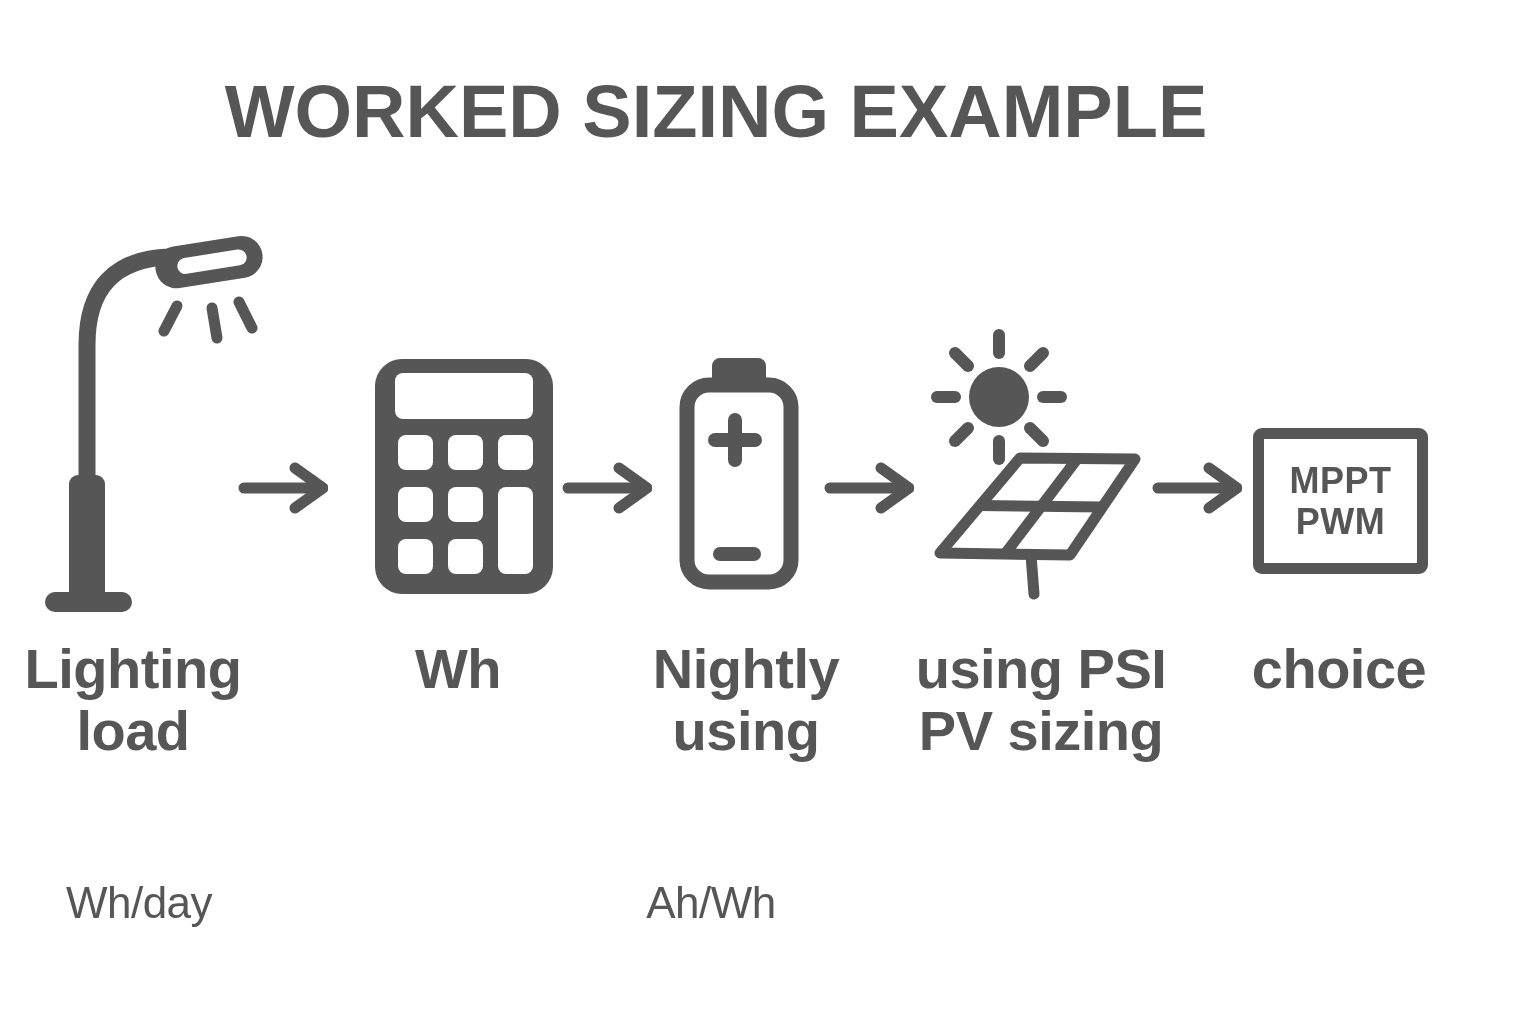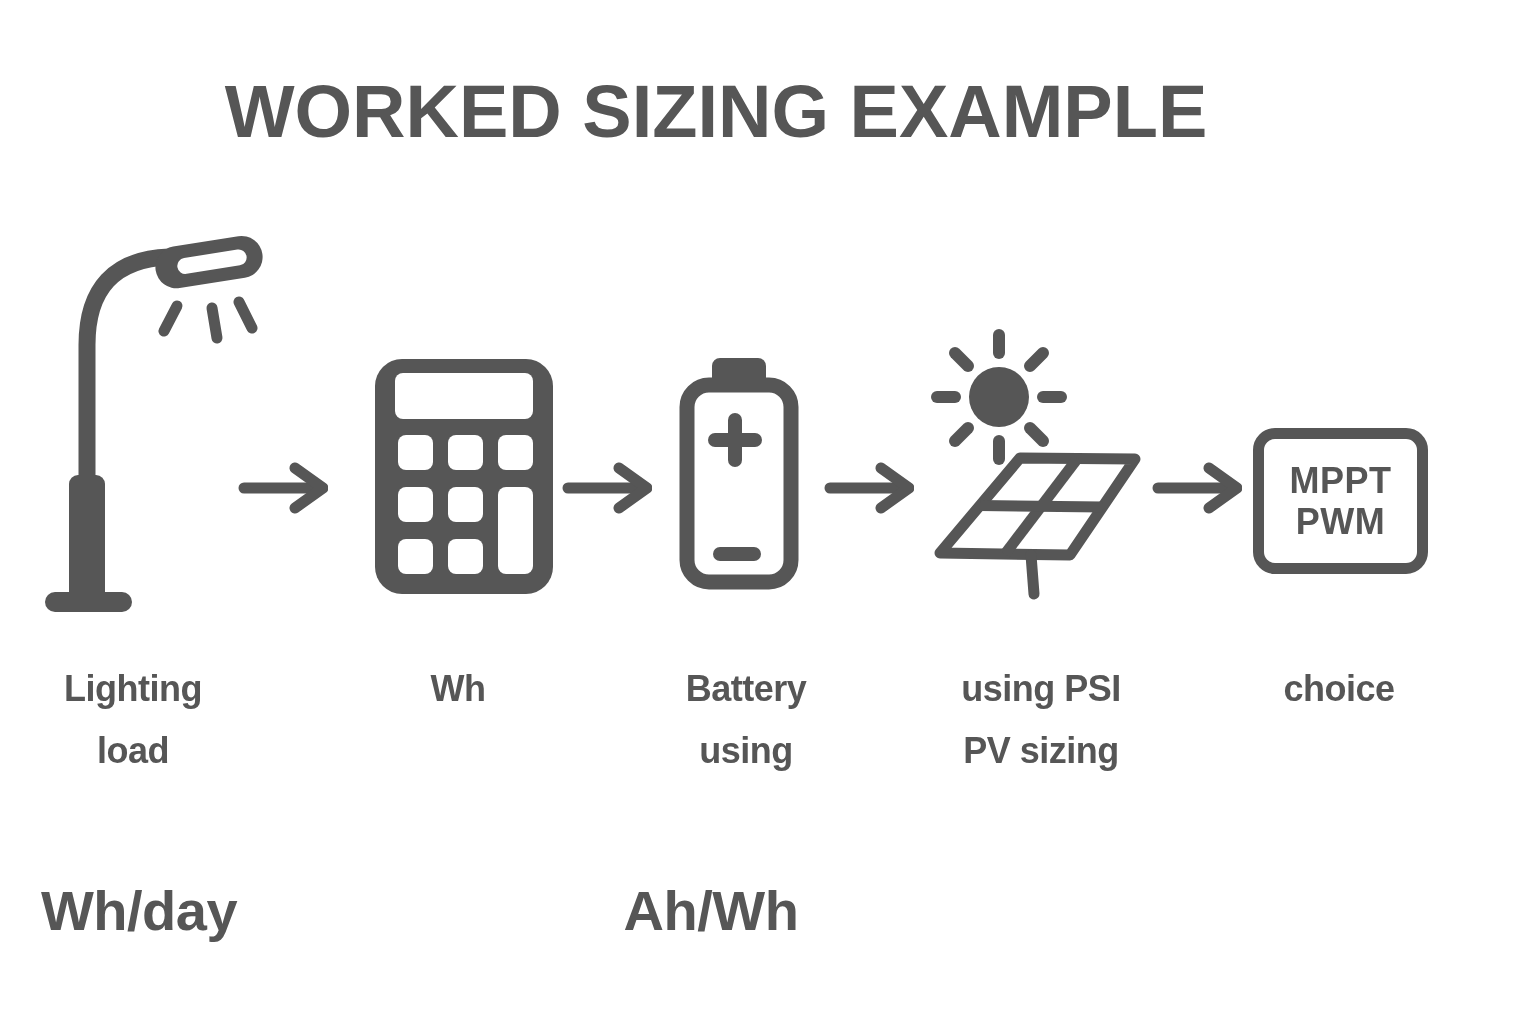--- a/index.html
+++ b/index.html
@@ -10,32 +10,32 @@
     background: var(--bg); overflow: hidden; margin: 0 auto;
     color: var(--ink);
   }
   .abs { position: absolute; }
   .title {
     position: absolute; top: 69px; left: 716px; transform: translateX(-50%);
     font-size: 74px; font-weight: 700; letter-spacing: 0px; white-space: nowrap;
     color: var(--ink);
   }
   .step-label {
-    position: absolute; top: 658px; transform: translateX(-50%);
-    text-align: center; font-size: 36px; line-height: 62px;
+    position: absolute; top: 638px; transform: translateX(-50%);
+    text-align: center; font-size: 56px; line-height: 62px;
     font-weight: 700; letter-spacing: -0.5px; color: var(--ink);
   }
   .unit {
     position: absolute; top: 878px; transform: translateX(-50%);
-    font-size: 56px; font-weight: 700; letter-spacing: -0.5px;
+    font-size: 44px; font-weight: 400; letter-spacing: -0.5px;
     white-space: nowrap; color: var(--ink);
   }
   .controller-box {
     position: absolute; left: 1253px; top: 428px; width: 175px; height: 146px;
-    border: 11px solid var(--ink); border-radius: 22px;
+    border: 11px solid var(--ink); border-radius: 9px;
     display: flex; flex-direction: column; align-items: center; justify-content: center;
     font-size: 36px; line-height: 41px; font-weight: 700; letter-spacing: 0.5px;
     color: var(--ink); background: var(--bg);
   }
   svg { display: block; }
 </style>
 </head>
 <body>
 
 <div class="canvas">
@@ -128,21 +128,21 @@
   </div>
 
   <div class="step-label" style="left:133px">
     <div>Lighting</div>
     <div>load</div>
   </div>
   <div class="step-label" style="left:458px">
     <div>Wh</div>
   </div>
   <div class="step-label" style="left:746px">
-    <div>Battery</div>
+    <div>Nightly</div>
     <div>using</div>
   </div>
   <div class="step-label" style="left:1041px">
     <div>using PSI</div>
     <div>PV sizing</div>
   </div>
   <div class="step-label" style="left:1339px">
     <div>choice</div>
   </div>
 

